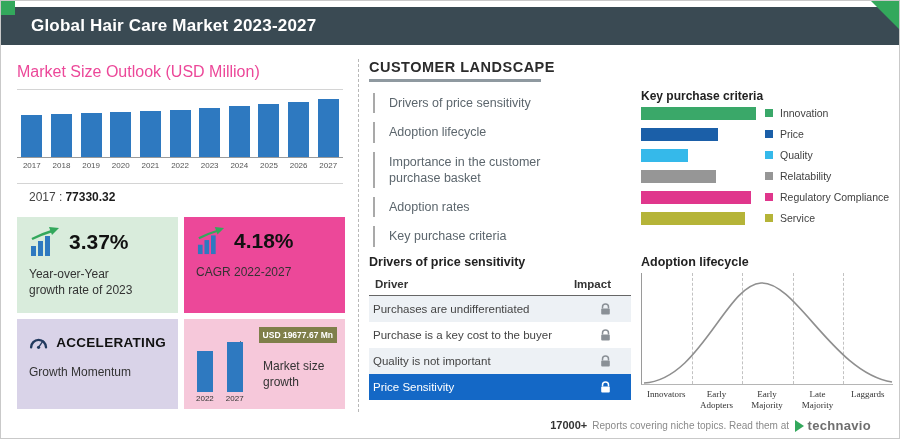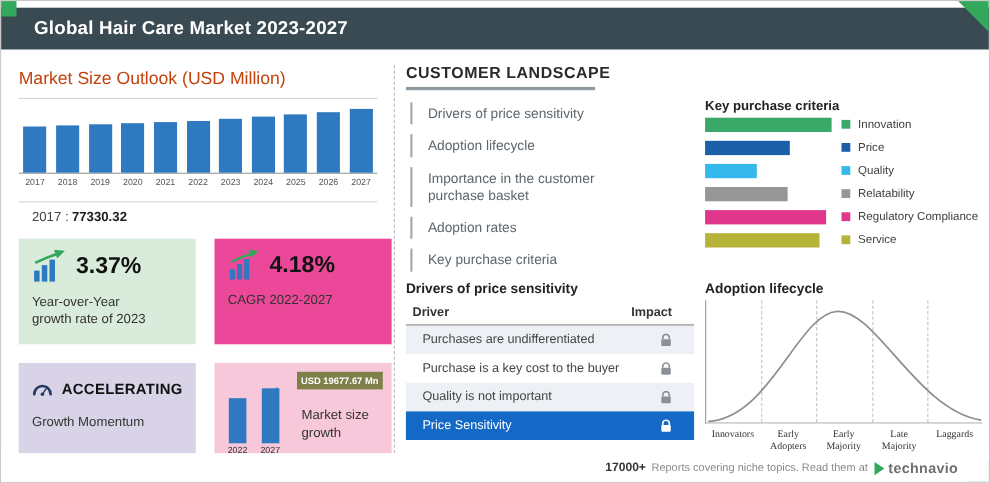--- a/index.html
+++ b/index.html
@@ -6,33 +6,33 @@
   .page{position:relative;width:900px;height:439px;background:#fff;font-family:"Liberation Sans",sans-serif;overflow:hidden;border:1px solid #c9c9c9;box-sizing:border-box;}
 
   
   .header{position:absolute;top:6px;left:0;right:0;height:38px;background:#3a4a53;display:flex;align-items:center;padding-left:30px;box-sizing:border-box;}
   .header-title{color:#fff;font-size:17px;font-weight:bold;letter-spacing:.2px;}
   .corner-square{position:absolute;top:0;left:0;width:14px;height:14px;background:#33a85c;}
   .corner-tr{position:absolute;top:0;right:0;width:28px;height:28px;background:#33a85c;clip-path:polygon(0 0,100% 0,100% 100%);}
   .corner-br{position:absolute;bottom:0;right:0;width:20px;height:20px;background:#33a85c;clip-path:polygon(100% 0,100% 100%,0 100%);}
 
   
-  .section-title{position:absolute;left:16px;top:62px;font-size:16px;color:#c2410c;}
+  .section-title{position:absolute;left:16px;top:62px;font-size:16px;color:#ec4899;}
   .title-rule{position:absolute;left:16px;top:88px;width:326px;height:1px;background:#d4d4d4;}
   .market-chart{position:absolute;left:16px;top:96px;width:326px;}
   .bars-row{display:flex;align-items:flex-end;height:60px;border-bottom:1px solid #9a9a9a;}
   .bar-col{flex:1;display:flex;justify-content:center;}
   .bar{width:21px;background:#2e79c0;}
   .years-row{display:flex;}
   .year-label{flex:1;text-align:center;font-size:8px;color:#555;padding-top:3px;}
   .chart-rule{position:absolute;left:16px;top:182px;width:326px;height:1px;background:#d4d4d4;}
   .base-note{position:absolute;left:16px;top:189px;font-size:12px;color:#444;margin-left:12px;}
   .base-note b{color:#1c1c1c;margin-left:3px;}
 
-  .cards{position:absolute;left:16px;top:216px;display:grid;grid-template-columns:161px 161px;grid-template-rows:96px 90px;gap:17px;}
+  .cards{position:absolute;left:16px;top:216px;display:grid;grid-template-columns:161px 161px;grid-template-rows:96px 90px;gap:6px;}
   .card{box-sizing:border-box;padding:10px 12px;overflow:hidden;}
   .card.green{background:#d9ecdc;}
   .card.blue{background:#ec4899;}
   .card.purple{background:#d9d3e8;}
   .card.pink{background:#f6c8da;position:relative;padding:8px;}
   .card-top{display:flex;align-items:center;gap:8px;}
   .big-value{font-size:21px;font-weight:bold;color:#111;}
   .accel-value{font-size:13.5px;font-weight:bold;color:#111;letter-spacing:.3px;}
   .card-desc{font-size:12px;color:#333;margin-top:9px;line-height:1.35;}
 
@@ -55,21 +55,21 @@
   .kpc-bars{position:absolute;left:640px;top:106px;width:118px;}
   .kpc-bar{height:13px;margin-bottom:8px;}
   .kpc-legend{position:absolute;left:764px;top:106px;}
   .legend-item{display:flex;align-items:center;margin-bottom:9px;}
   .legend-swatch{width:8px;height:8px;margin-right:7px;flex:none;}
   .legend-label{font-size:10.5px;color:#3f3f3f;white-space:nowrap;}
 
   .ps-title{position:absolute;left:368px;top:254px;font-size:12.5px;font-weight:bold;color:#222;}
   .ps-table{position:absolute;left:368px;top:274px;width:262px;}
   .ps-head{display:flex;justify-content:space-between;font-size:11.5px;font-weight:bold;color:#333;padding:3px 20px 5px 6px;border-bottom:1px solid #666;}
-  .ps-row{display:flex;align-items:center;justify-content:space-between;height:26px;font-size:11.5px;color:#444;padding:0 20px 0 15px;}
+  .ps-row{display:flex;align-items:center;justify-content:space-between;height:26px;font-size:11.5px;color:#444;padding:0 20px 0 4px;}
   .ps-row.alt{background:#edf1f5;}
   .ps-row.highlight{color:#fff;}
   .lock{color:#8a9096;display:flex;align-items:center;}
   .highlight .lock{color:#fff;}
 
   .al-title{position:absolute;left:640px;top:254px;font-size:12.5px;font-weight:bold;color:#222;}
   .al-chart{position:absolute;left:640px;top:272px;width:252px;height:112px;border-left:1px solid #9a9a9a;border-bottom:1px solid #b5b5b5;box-sizing:border-box;}
   .al-grid{position:absolute;top:0;bottom:0;width:0;border-left:1px dashed #c2c2c2;}
   .bell{position:absolute;left:0;top:0;}
   .al-labels{position:absolute;left:640px;top:388px;width:252px;display:flex;}

